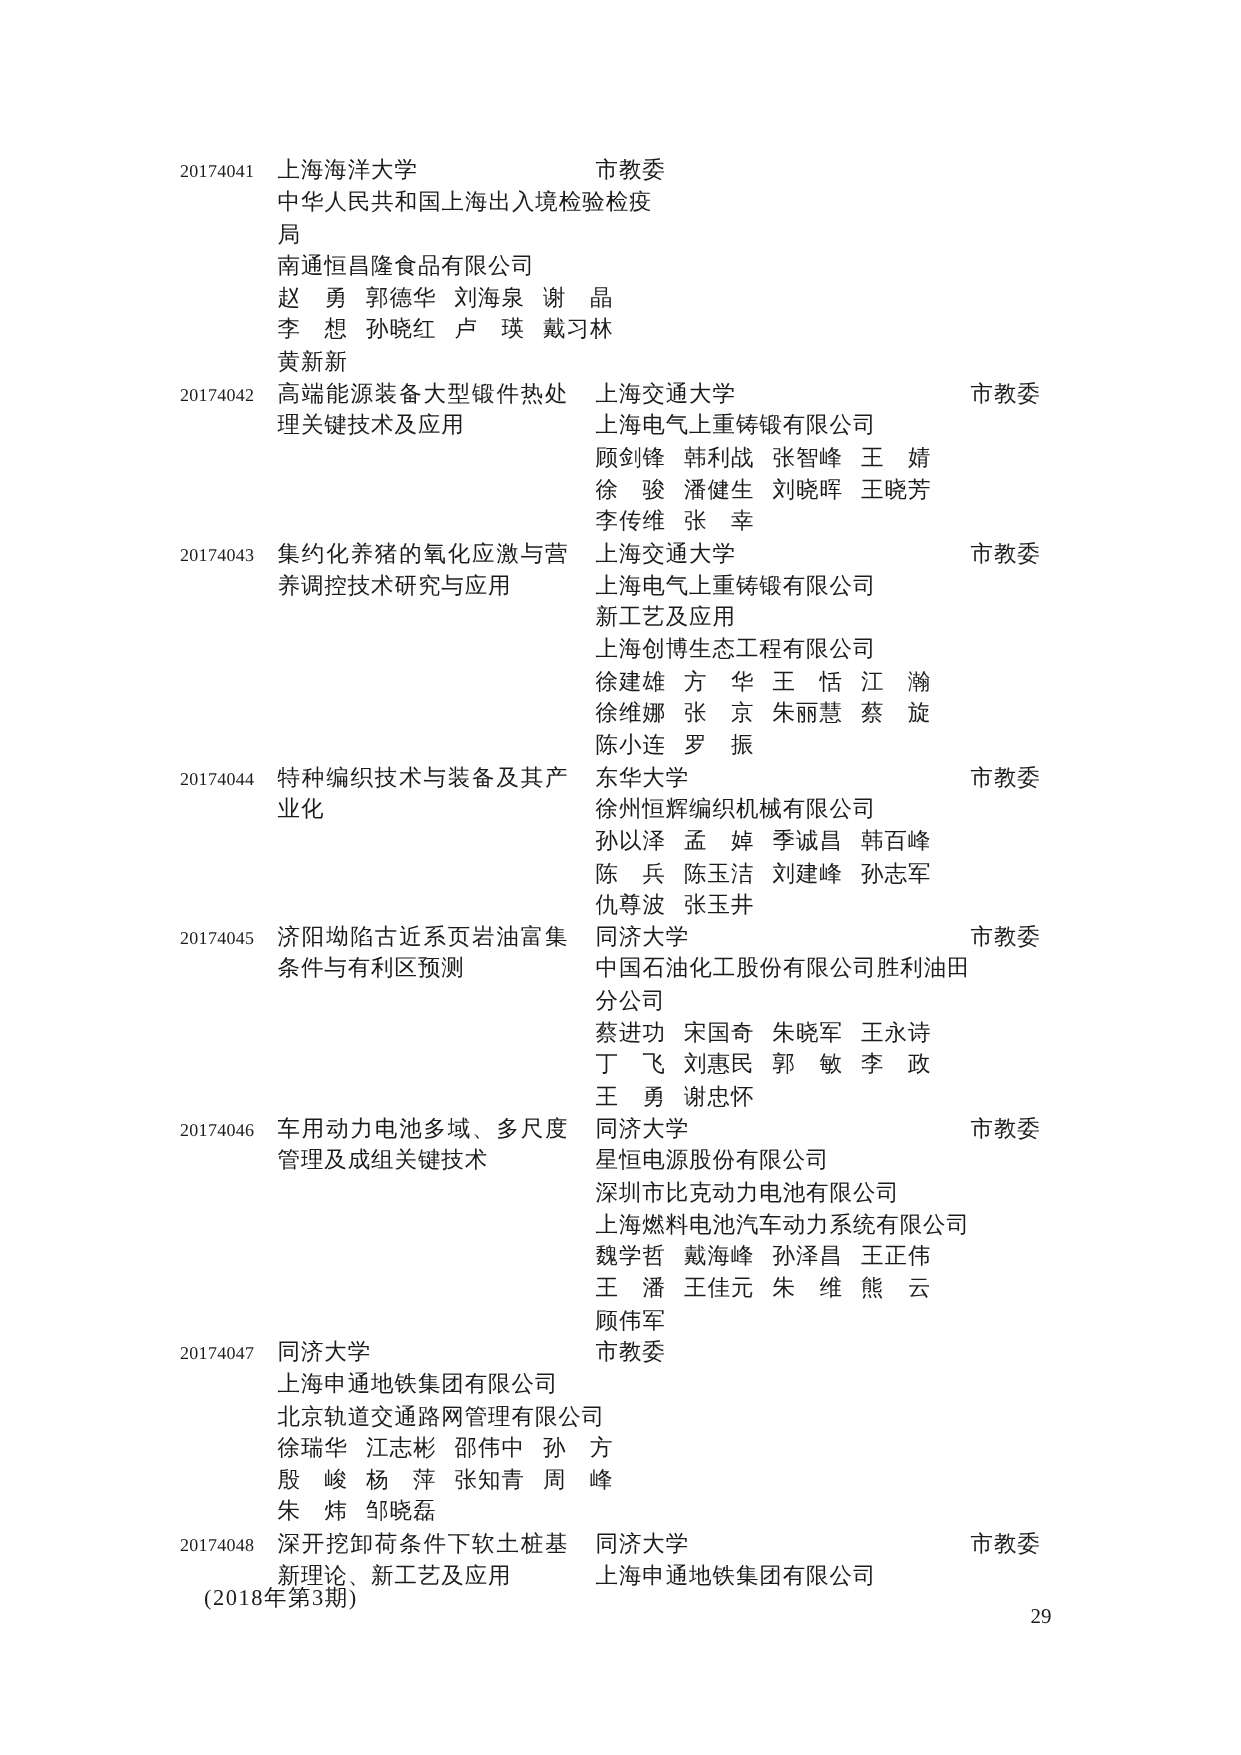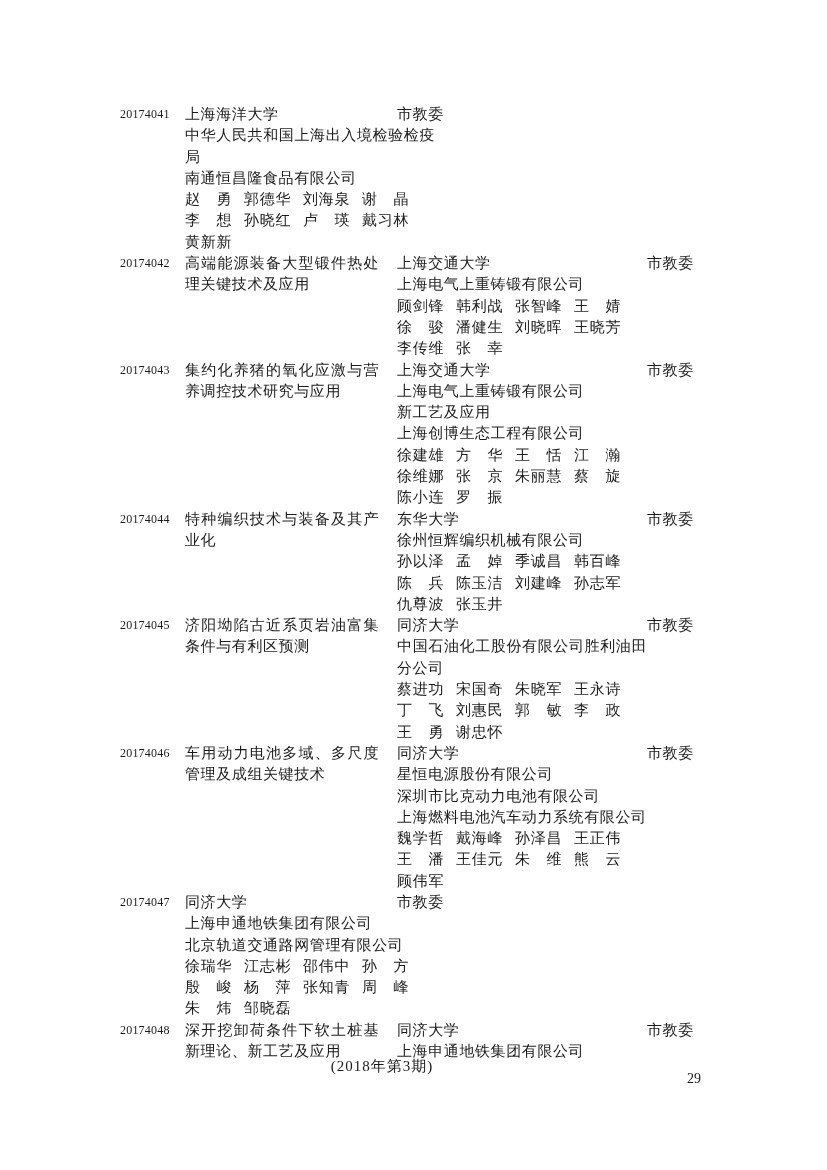--- a/index.html
+++ b/index.html
@@ -55,22 +55,21 @@
   .page-footer {
     position: absolute;
     left: 120px; top: 1056px;
     width: 575px;
     height: 22px;
     font-size: 15px;
     line-height: 21px;
   }
   .footer-issue {
     position: absolute;
-    left: 4px; right: 55px;
-    text-align: center;
+    left: 16px; right: 55px;
     letter-spacing: 1px;
   }
   .footer-page {
     position: absolute;
     right: -6px; top: 0;
     font-size: 14px;
     margin-top: 12px;
   }
 </style>
 </head>

